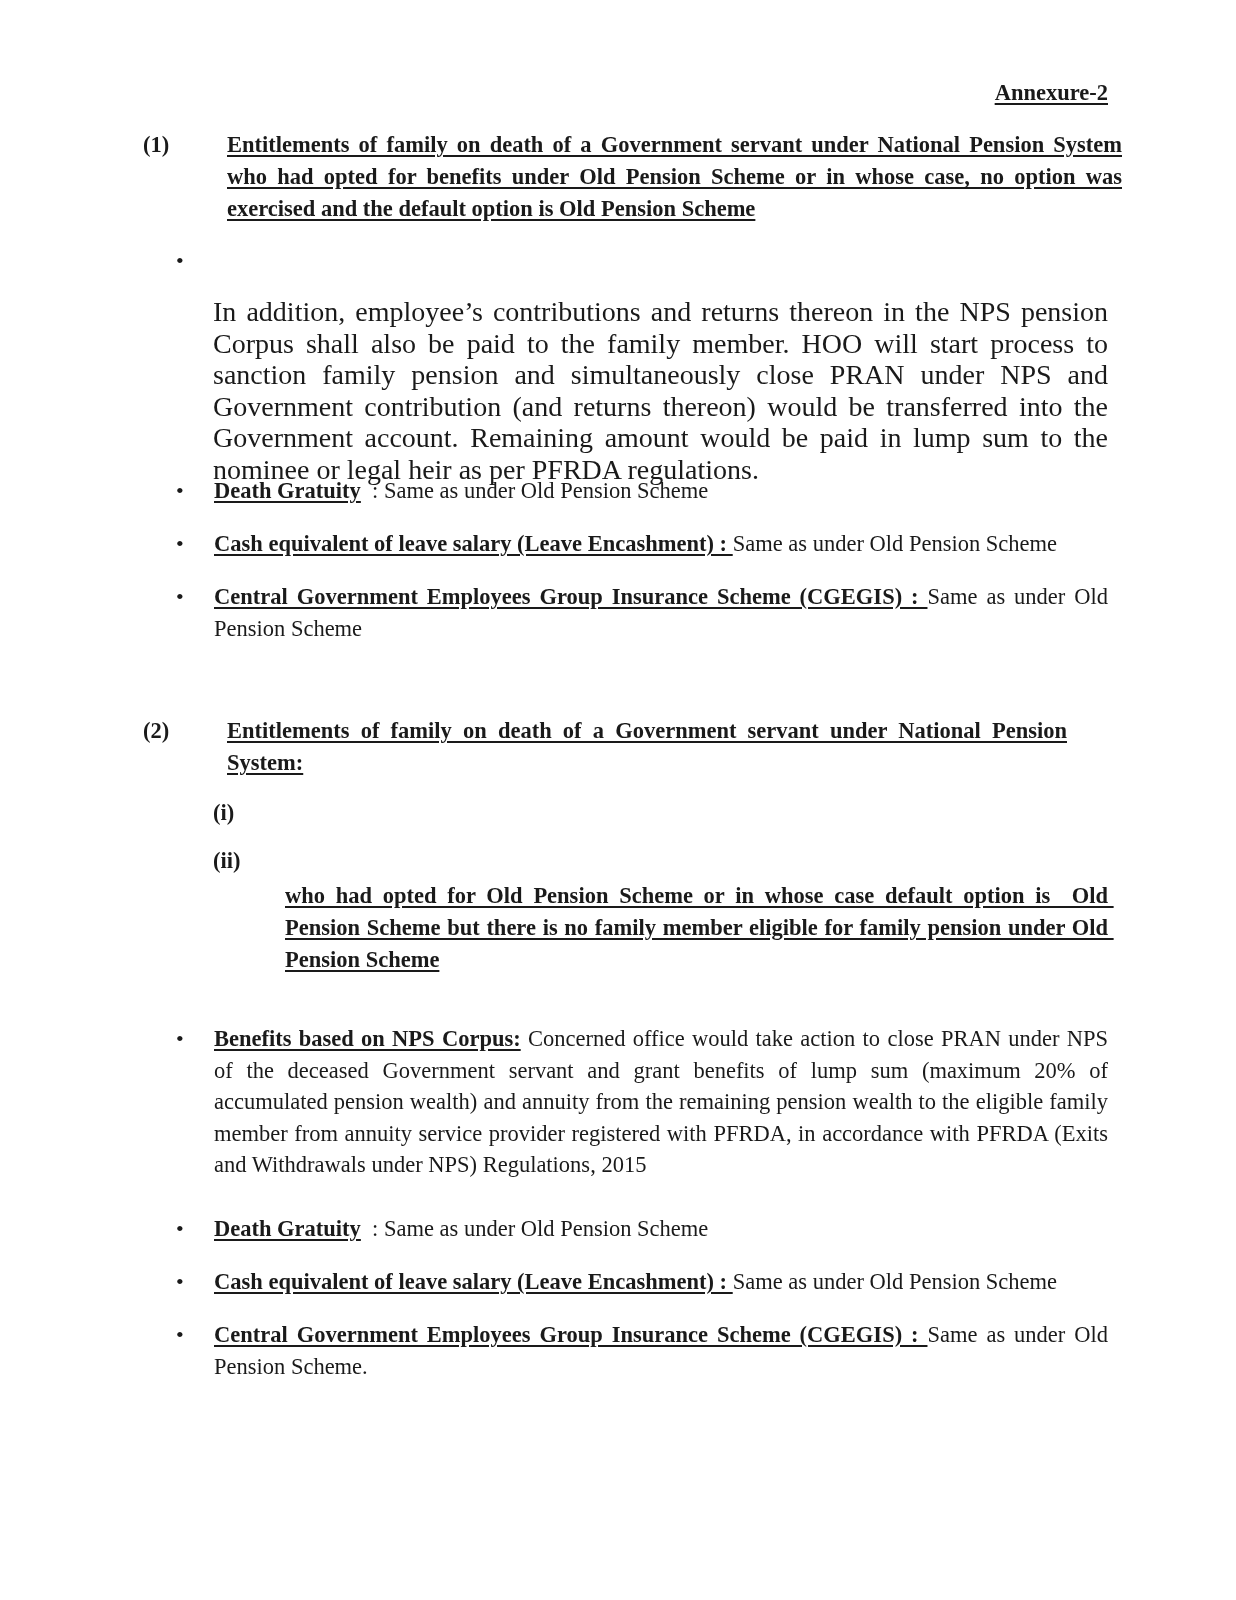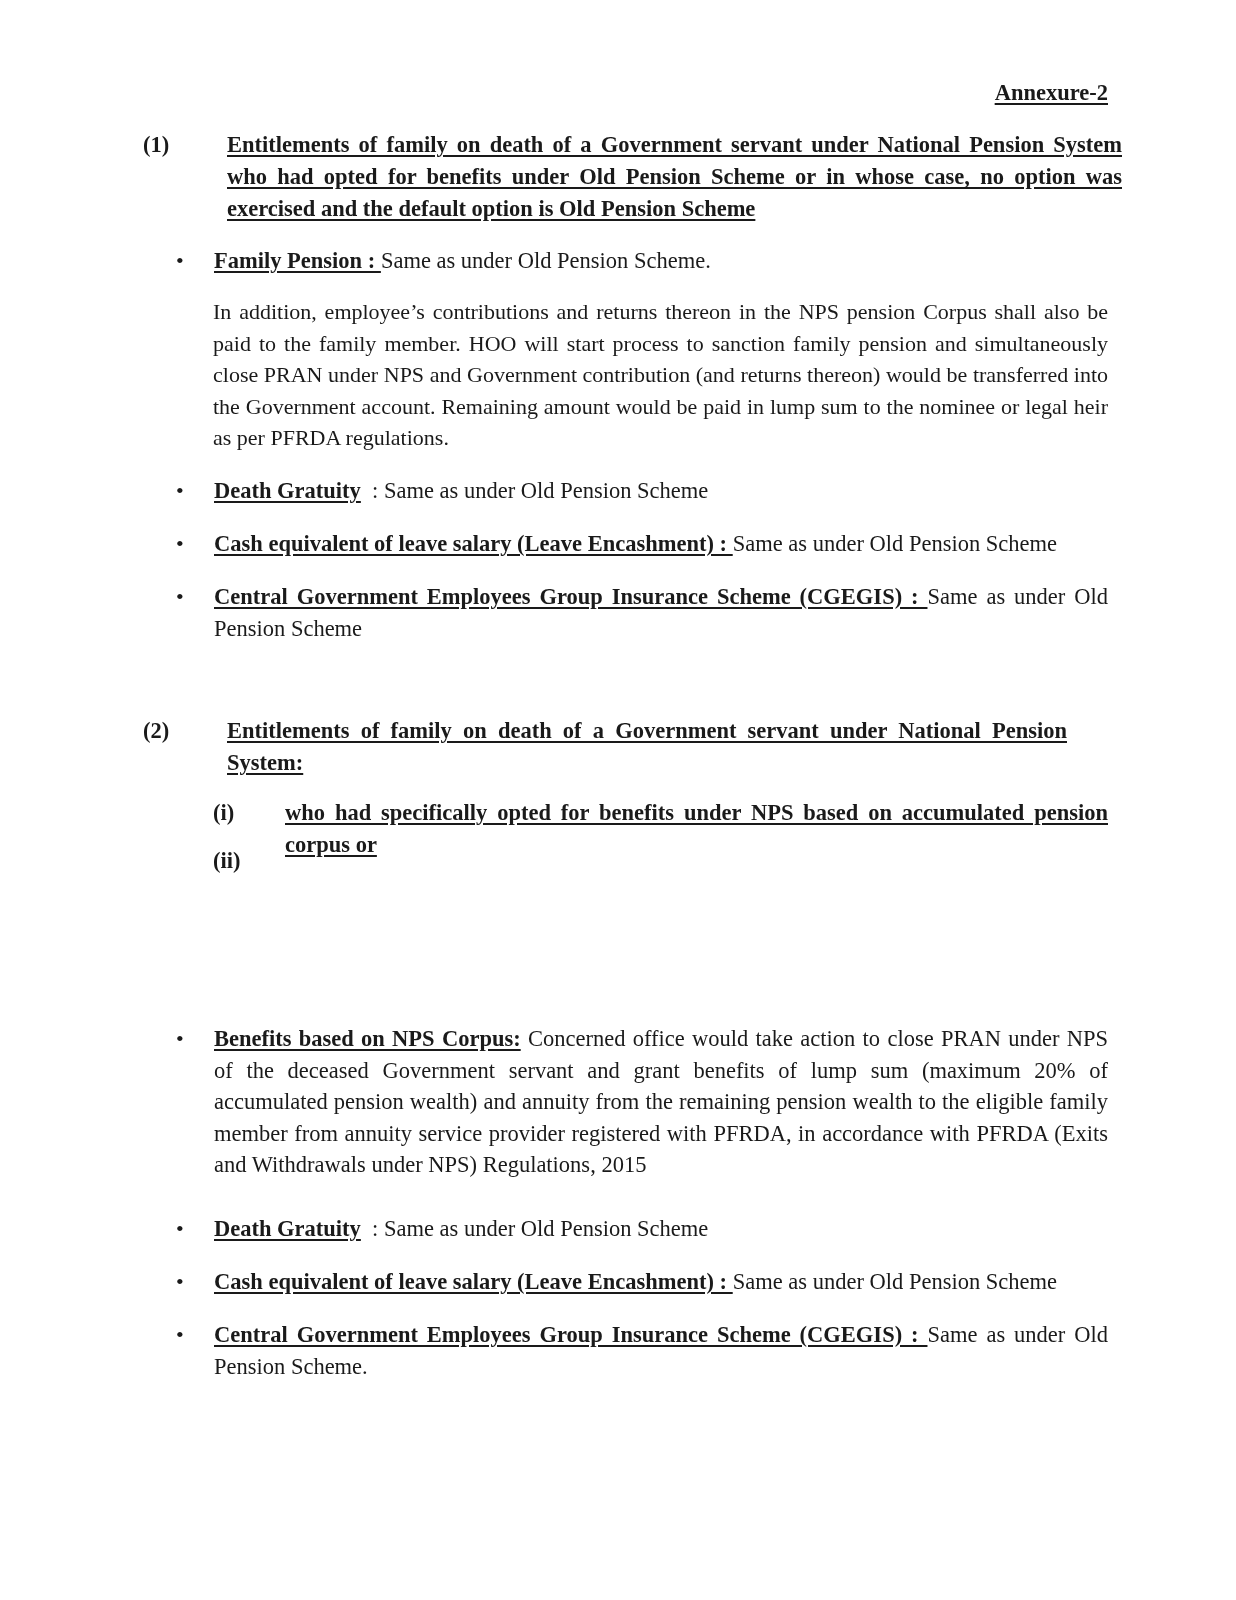--- a/index.html
+++ b/index.html
@@ -13,37 +13,34 @@
               line-height:32px; text-align:justify; text-align-last:left; }
   .sec-head span { text-decoration:underline; text-decoration-thickness:2px; text-underline-offset:3px; }
   .sub-num { position:absolute; left:213px; font-size:22.5px; font-weight:bold; }
   .sub-head { position:absolute; left:285px; width:823px; font-size:22.5px; font-weight:bold;
               line-height:32px; text-align:justify; text-align-last:left; }
   .sub-head span { text-decoration:underline; text-decoration-thickness:2px; text-underline-offset:3px; }
   .bullet-dot { position:absolute; left:176px; font-size:22px; }
   .bullet { position:absolute; left:214px; width:894px; font-size:22.5px; line-height:31.5px;
             text-align:justify; text-align-last:left; }
   .bullet .lbl { font-weight:bold; text-decoration:underline; text-decoration-thickness:2px; text-underline-offset:3px; }
-  .para { position:absolute; left:213px; width:895px; font-size:22px; line-height:31.5px;
+  .para { position:absolute; left:213px; width:895px; font-size:28px; line-height:31.5px;
           text-align:justify; text-align-last:left; }
 </style>
 </head>
 <body>
 
 <div class="page">
 
   <div class="annexure">Annexure-2</div>
 
   <div class="sec-num" style="top:132px;">(1)</div>
   <div class="sec-head" style="top:129px;"><span>Entitlements of family on death of a Government servant under National Pension System who had opted for benefits under Old Pension Scheme or in whose case, no option was exercised and the default option is Old Pension Scheme</span></div>
 
   <div class="bullet-dot" style="top:248px;">•</div>
-  <div class="bullet" style="top:245px;">
-    <span class="lbl">Family Pension : </span><span> Same as under Old Pension Scheme.</span>
-  </div>
 
   <div class="para" style="top:296px;">In addition, employee’s contributions and returns thereon in the NPS pension Corpus shall also be paid to the family member. HOO will start process to sanction family pension and simultaneously close PRAN under NPS and Government contribution (and returns thereon) would be transferred into the Government account. Remaining amount would be paid  in lump sum to the nominee or legal heir as per PFRDA regulations.</div>
 
   <div class="bullet-dot" style="top:478px;">•</div>
   <div class="bullet" style="top:475px;">
     <span class="lbl">Death Gratuity</span><span style="white-space:pre;">  : Same as under Old Pension Scheme</span>
   </div>
 
   <div class="bullet-dot" style="top:531px;">•</div>
   <div class="bullet" style="top:528px;">
@@ -52,23 +49,23 @@
 
   <div class="bullet-dot" style="top:584px;">•</div>
   <div class="bullet" style="top:581px;">
     <span class="lbl">Central Government Employees Group Insurance Scheme (CGEGIS) : </span><span>Same as under Old Pension Scheme</span>
   </div>
 
   <div class="sec-num" style="top:718px;">(2)</div>
   <div class="sec-head" style="top:715px; width:840px;"><span>Entitlements of family on death of a Government servant under National Pension System:</span></div>
 
   <div class="sub-num" style="top:800px;">(i)</div>
-  <div class="sub-head" style="top:797px;"><span>who had specifically opted for benefits under NPS based on accumulated pension corpus or</span></div>
 
   <div class="sub-num" style="top:848px;">(ii)</div>
+  <div class="sub-head" style="top:880px;"><span style="white-space:pre-wrap;">who had opted for Old Pension Scheme or in whose case default option is  Old Pension Scheme but there is no family member eligible for family pension under Old Pension Scheme</span></div>
 
   <div class="bullet-dot" style="top:1026px;">•</div>
   <div class="bullet" style="top:1023px;font-family:Liberation Serif, serif;">
     <span class="lbl">Benefits based on NPS Corpus:</span><span> Concerned office would take action to close PRAN under NPS of the deceased Government servant and grant benefits of lump sum (maximum 20% of accumulated pension wealth) and annuity from the remaining pension wealth to the eligible family member from annuity service provider registered with PFRDA, in accordance with PFRDA (Exits and Withdrawals under NPS) Regulations, 2015</span>
   </div>
 
   <div class="bullet-dot" style="top:1216px;">•</div>
   <div class="bullet" style="top:1213px;">
     <span class="lbl">Death Gratuity</span><span style="white-space:pre;">  : Same as under Old Pension Scheme</span>
   </div>

